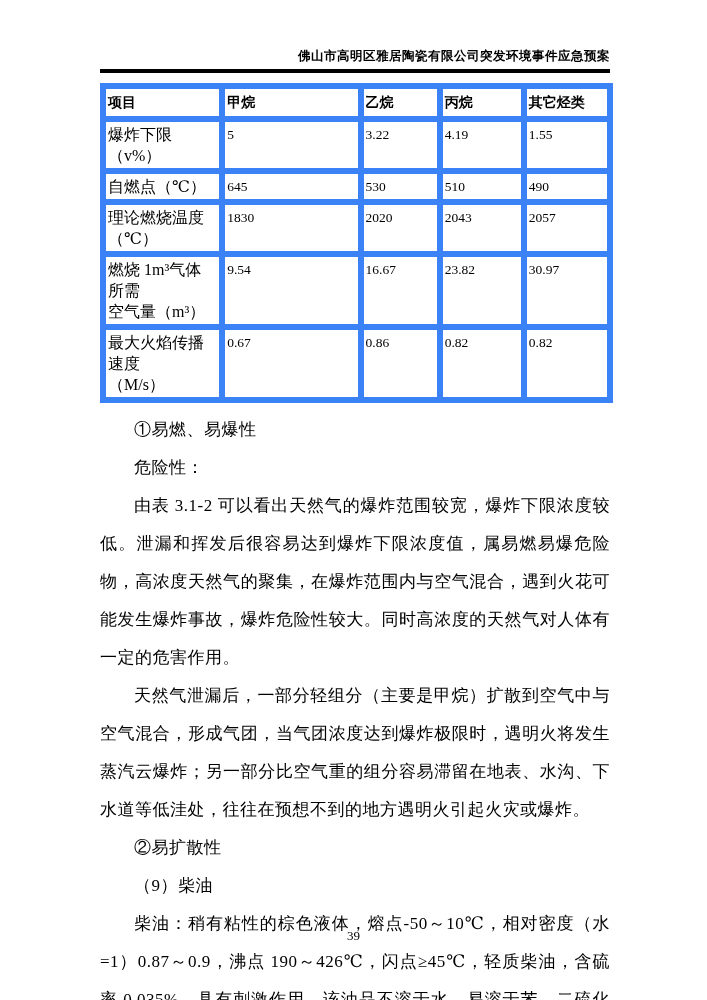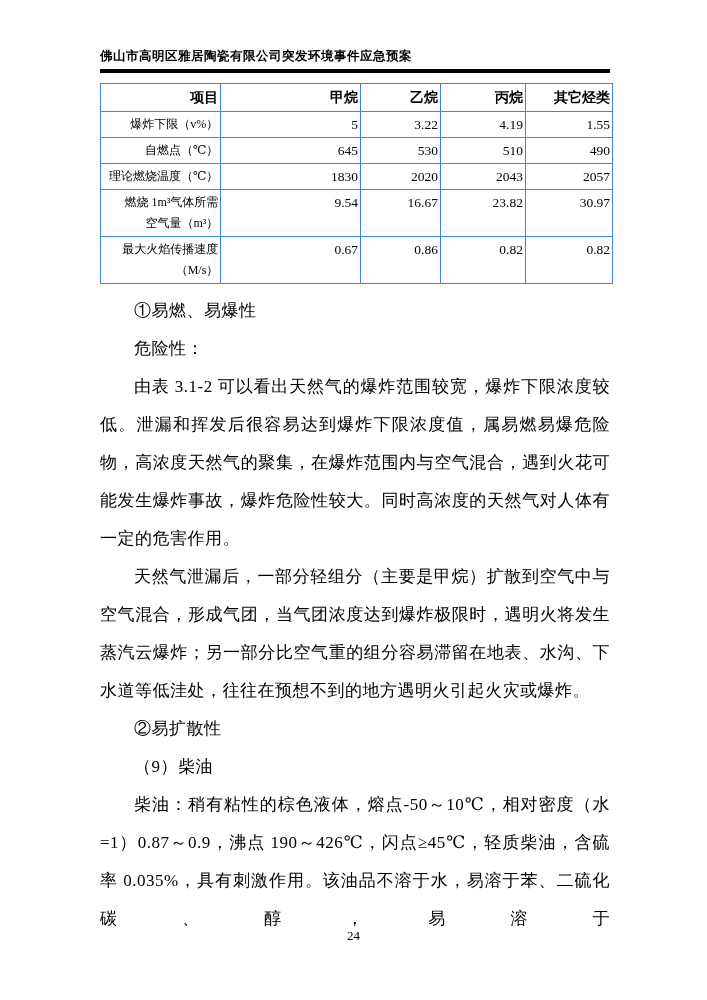--- a/index.html
+++ b/index.html
@@ -15,21 +15,21 @@
     overflow: hidden;
   }
 
   .content {
     padding: 48px 97px 0 100px;
   }
 
   
   .page-header {
     display: flex;
-    justify-content: flex-start;
+    justify-content: flex-end;
     align-items: flex-end;
     font-size: 12.5px;
     font-weight: bold;
     letter-spacing: 0.5px;
     margin-bottom: 4px;
   }
   .header-rule {
     height: 2px;
     border-top: 3px solid #000;
     border-bottom: 1px solid #000;
@@ -37,34 +37,34 @@
   }
 
   
   table.props {
     width: 513px;
     border-collapse: collapse;
     table-layout: fixed;
     font-size: 13.5px;
   }
   table.props th, table.props td {
-    border: 1px solid #3b82f6;
-    text-align: right;
+    border: 6px solid #3b82f6;
+    text-align: left;
     vertical-align: top;
     padding: 2px 2px;
     line-height: 21px;
   }
   table.props thead th {
     font-weight: bold;
     font-size: 14px;
     padding: 3px 2px;
   }
   table.props td.row-label {
     white-space: pre-line;
-    font-size: 12px;
+    font-size: 16px;
   }
 
   
   .document-body {
     margin-top: 8px;
     width: 510px;
     font-size: 17px;
     letter-spacing: 0.5px;
   }
   .document-body p {
@@ -162,14 +162,14 @@
         <p>危险性：</p>
         <p>由表 3.1-2 可以看出天然气的爆炸范围较宽，爆炸下限浓度较低。泄漏和挥发后很容易达到爆炸下限浓度值，属易燃易爆危险物，高浓度天然气的聚集，在爆炸范围内与空气混合，遇到火花可能发生爆炸事故，爆炸危险性较大。同时高浓度的天然气对人体有一定的危害作用。</p>
         <p>天然气泄漏后，一部分轻组分（主要是甲烷）扩散到空气中与空气混合，形成气团，当气团浓度达到爆炸极限时，遇明火将发生蒸汽云爆炸；另一部分比空气重的组分容易滞留在地表、水沟、下水道等低洼处，往往在预想不到的地方遇明火引起火灾或爆炸。</p>
         <p>②易扩散性</p>
         <p>（9）柴油</p>
         <p>柴油：稍有粘性的棕色液体，熔点-50～10℃，相对密度（水=1）0.87～0.9，沸点 190～426℃，闪点≥45℃，轻质柴油，含硫率 0.035%，具有刺激作用。该油品不溶于水，易溶于苯、二硫化碳、醇，易溶于</p>
       </div>
 
   </div>
 
-  <div class="page-footer">24</div>
+  <div class="page-footer">39</div>
 </div>
 
 </body></html>

